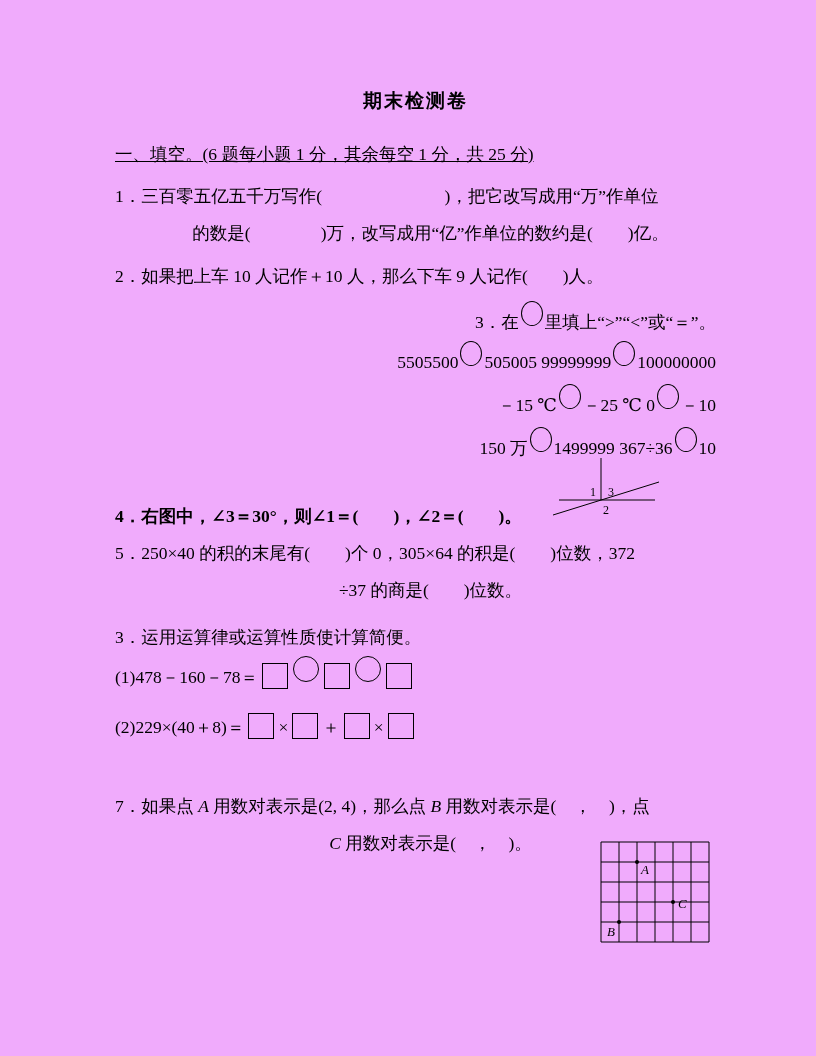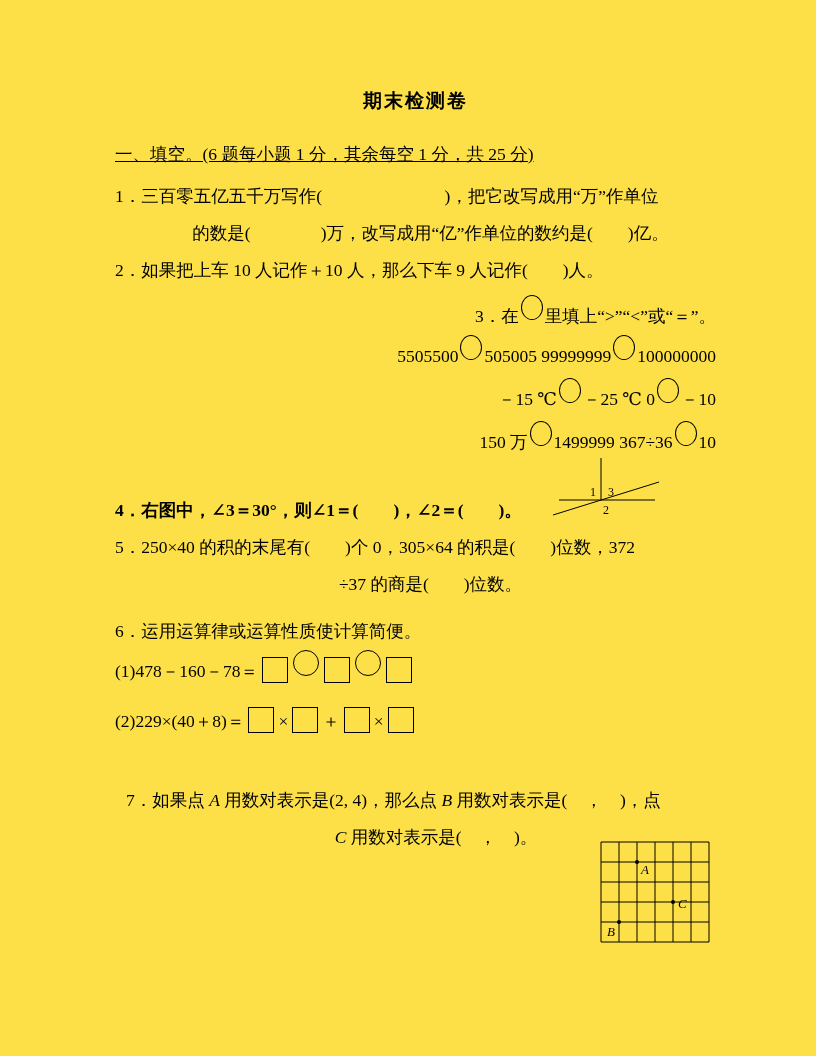--- a/index.html
+++ b/index.html
@@ -7,47 +7,47 @@
   body {
     width: 816px; height: 1056px;
     font-family: "Liberation Serif", "DejaVu Serif", serif;
     color: #000;
   }
   .page {
     position: relative;
     width: 816px; height: 1056px;
     padding: 88px 100px 0 115px;
     overflow: hidden;
-    background: #fde047;
+    background: #f0abfc;
   }
   .title {
     text-align: center;
     font-size: 19px;
     font-weight: bold;
     letter-spacing: 2px;
     margin-bottom: 24px;
   }
   .line {
     font-size: 17.5px;
     line-height: 37px;
     white-space: nowrap;
   }
   .cont { margin-left: 30px; text-align: center; }
   .sec-heading { font-size: 17.5px; line-height: 32px; margin-bottom: 6px; text-decoration: underline; }
   .q1 { margin-top: 8px; }
-  .q2 { }
+  .q2 { margin-top: 6px; }
   .q3 { margin-top: 6px; text-align: right; }
   .q3row { margin-left: 30px; font-size: 17.5px; line-height: 43px; white-space: nowrap; }
   .q3left { display: inline-block; width: 270px; }
   .q3left.narrow { width: 220px; }
   .q4 { margin-top: 28px; font-weight: bold; }
   .q6 { margin-top: 10px; }
   .q6line { font-size: 17.5px; line-height: 42px; white-space: nowrap; }
   .q6line.second { margin-top: 8px; }
-  .q7 { margin-top: 40px; margin-left: 11px; }
+  .q7 { margin-top: 40px; }
   .blank-circle {
     display: inline-block;
     width: 22px; height: 25px;
     border: 1.2px solid #000;
     border-radius: 50%;
     vertical-align: 2px;
     margin: 0 2px;
   }
   .box {
     display: inline-block;
@@ -132,21 +132,21 @@
   <div class="q4">
     <div class="line">4．右图中，∠3＝30°，则∠1＝(　　)，∠2＝(　　)。</div>
   </div>
 
   <div class="q5">
     <div class="line">5．250×40 的积的末尾有(　　)个 0，305×64 的积是(　　)位数，372</div>
     <div class="line cont">÷37 的商是(　　)位数。</div>
   </div>
 
   <div class="q6">
-    <div class="line">6．运用运算律或运算性质使计算简便。</div>
+    <div class="line">3．运用运算律或运算性质使计算简便。</div>
     <div class="q6line">
       <span>(1)478－160－78＝</span><span class="box"></span><span class="circ"></span><span class="box"></span><span class="circ"></span><span class="box"></span>
     </div>
     <div class="q6line second">
       <span>(2)229×(40＋8)＝</span><span class="box"></span><span>×</span><span class="box"></span><span>＋</span><span class="box"></span><span>×</span><span class="box"></span>
     </div>
   </div>
 
   <div class="q7">
     <div class="line">

